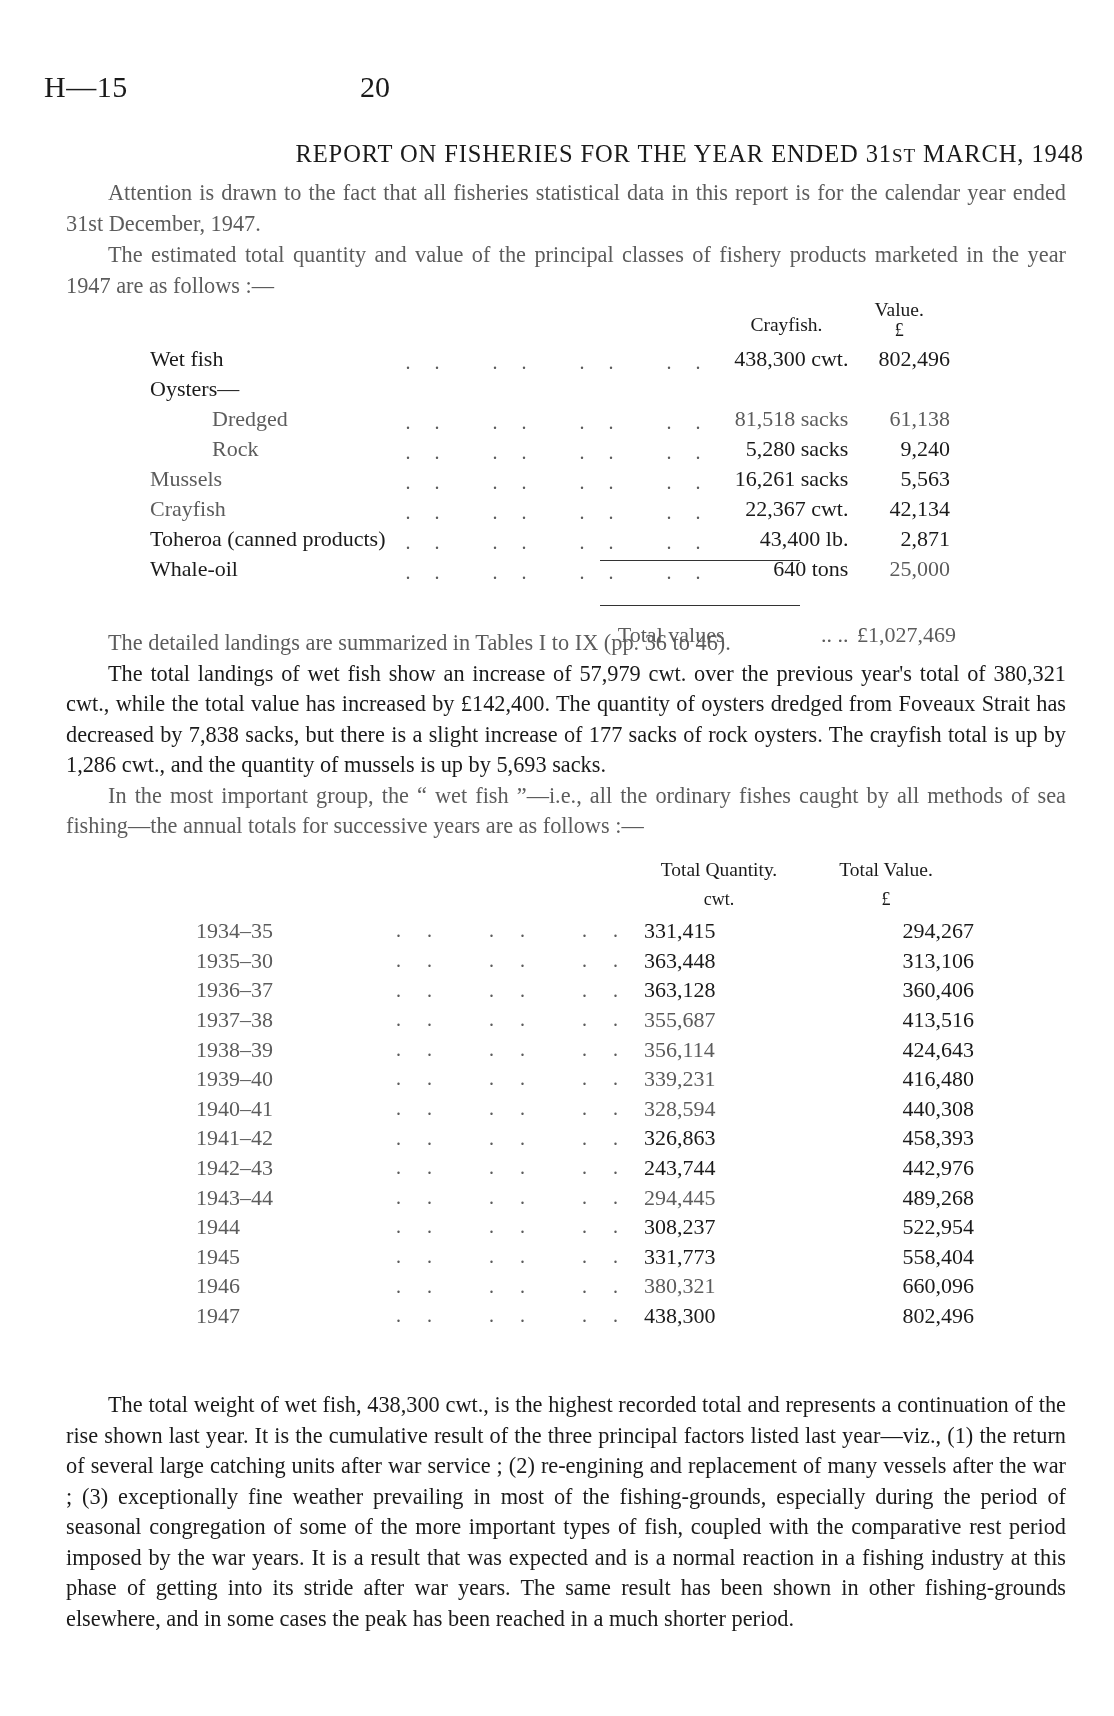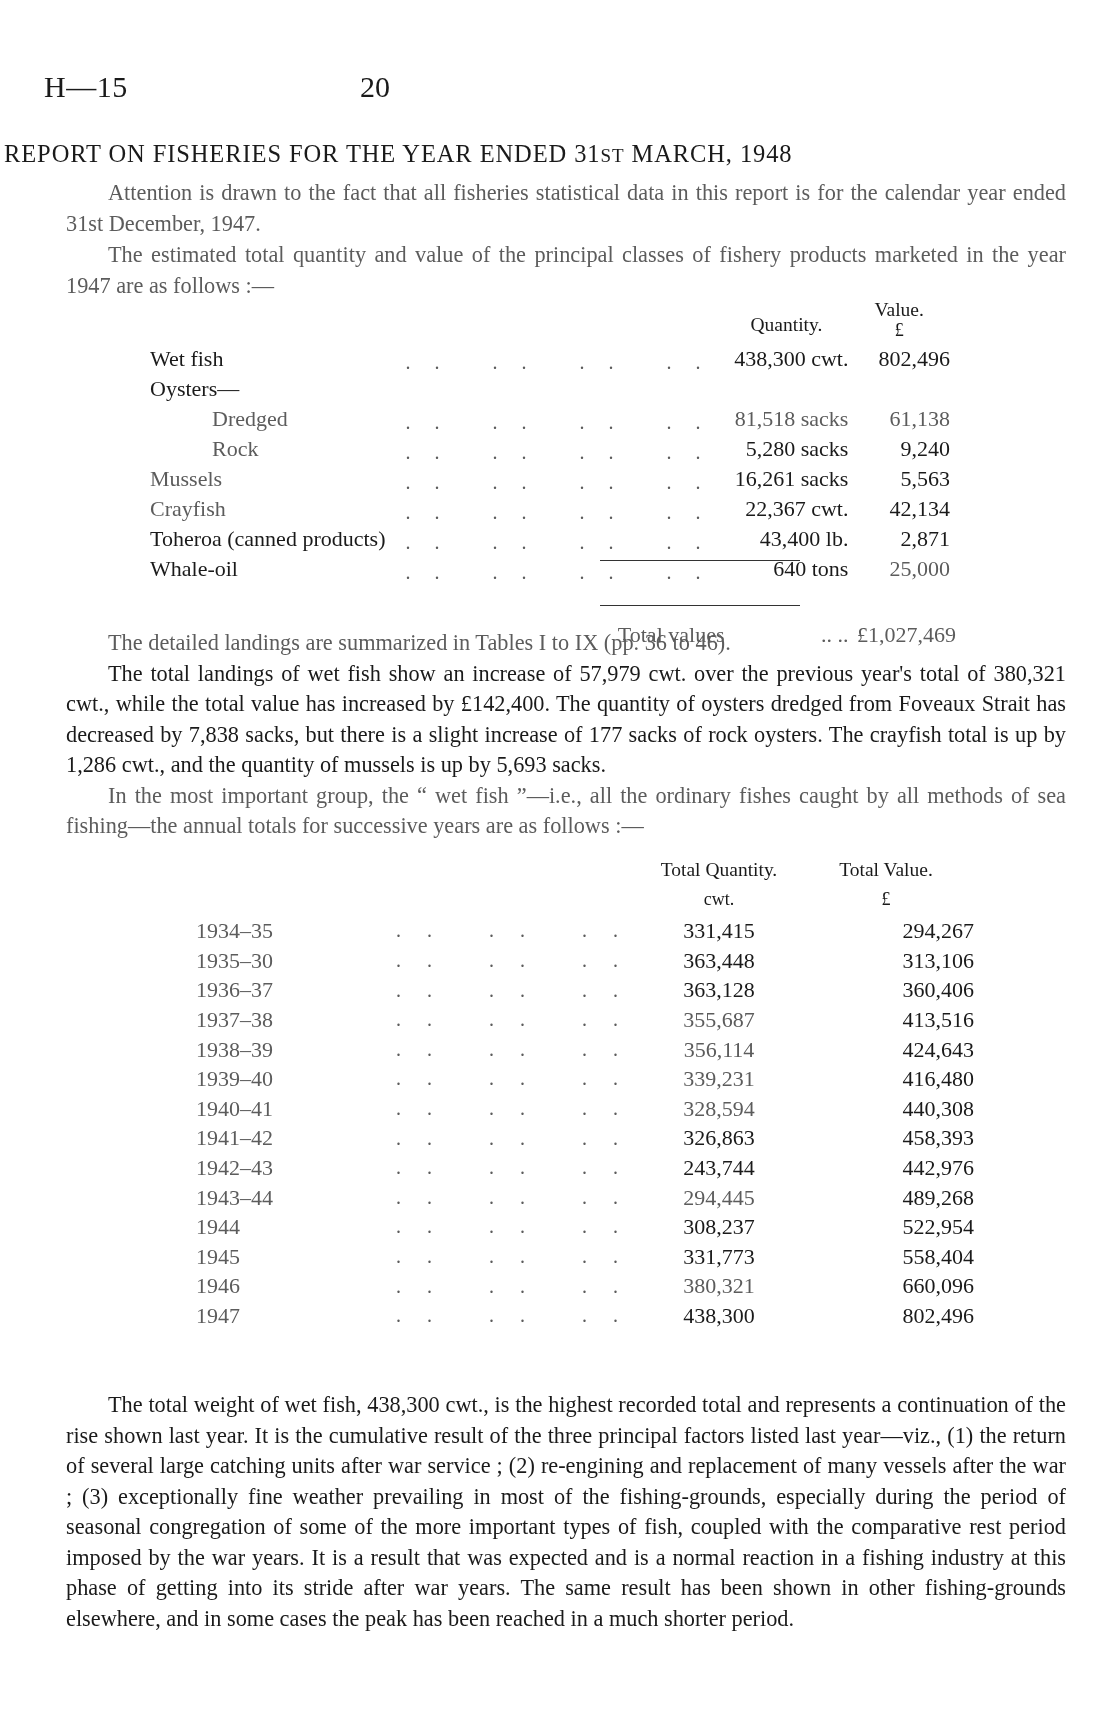--- a/index.html
+++ b/index.html
@@ -41,23 +41,23 @@
     left: 0;
     top: 0;
     width: 750px;
     text-align: center;
     font-size: 30px;
   }
   
   .report-title {
     position: absolute;
     top: 140px;
-    left: 4px;
+    left: 12px;
     width: 1072px;
-    text-align: left;
+    text-align: right;
     font-size: 24.5px;
     letter-spacing: 0.9px;
   }
   .report-title .sc {
     font-size: 19px;
   }
   
   .body-block {
     position: absolute;
     left: 58px;
@@ -160,21 +160,21 @@
     width: 200px;
     line-height: 29.6px;
   }
   .t2-dots {
     width: 200px;
     letter-spacing: 26px;
     font-size: 20px;
   }
   .t2-qty {
     width: 150px;
-    text-align: center;
+    text-align: left;
     line-height: 29.6px;
   }
   .t2-val {
     width: 180px;
     text-align: right;
     line-height: 29.6px;
     padding-right: 34px !important;
   }
   .t2-head .t2-val { padding-right: 30px !important; }
   .t2-head .t2-qty small, .t2-head .t2-val small {
@@ -201,21 +201,21 @@
   </div>
 
   <div class="body-block indent faded" id="para1">Attention is drawn to the fact that all fisheries statistical data in this report is for the calendar year ended 31st December, 1947.</div>
   <div class="body-block indent faded" id="para2">The estimated total quantity and value of the principal classes of fishery products marketed in the year 1947 are as follows :—</div>
 
   <table class="table1">
     <tbody>
         <tr class="t1-head">
       <td class="t1-label"></td>
       <td class="t1-dots"></td>
-      <td class="t1-qty hdr-qty">Quantity.</td>
+      <td class="t1-qty hdr-qty">Crayfish.</td>
       <td class="t1-val hdr-val">
         <span>Value.</span>
         <small>£</small>
       </td>
     </tr>
 
     <tr>
       <td class="t1-label">Wet fish</td>
       <td class="t1-dots faded">.. .. .. ..</td>
       <td class="t1-qty">438,300 cwt.</td>

